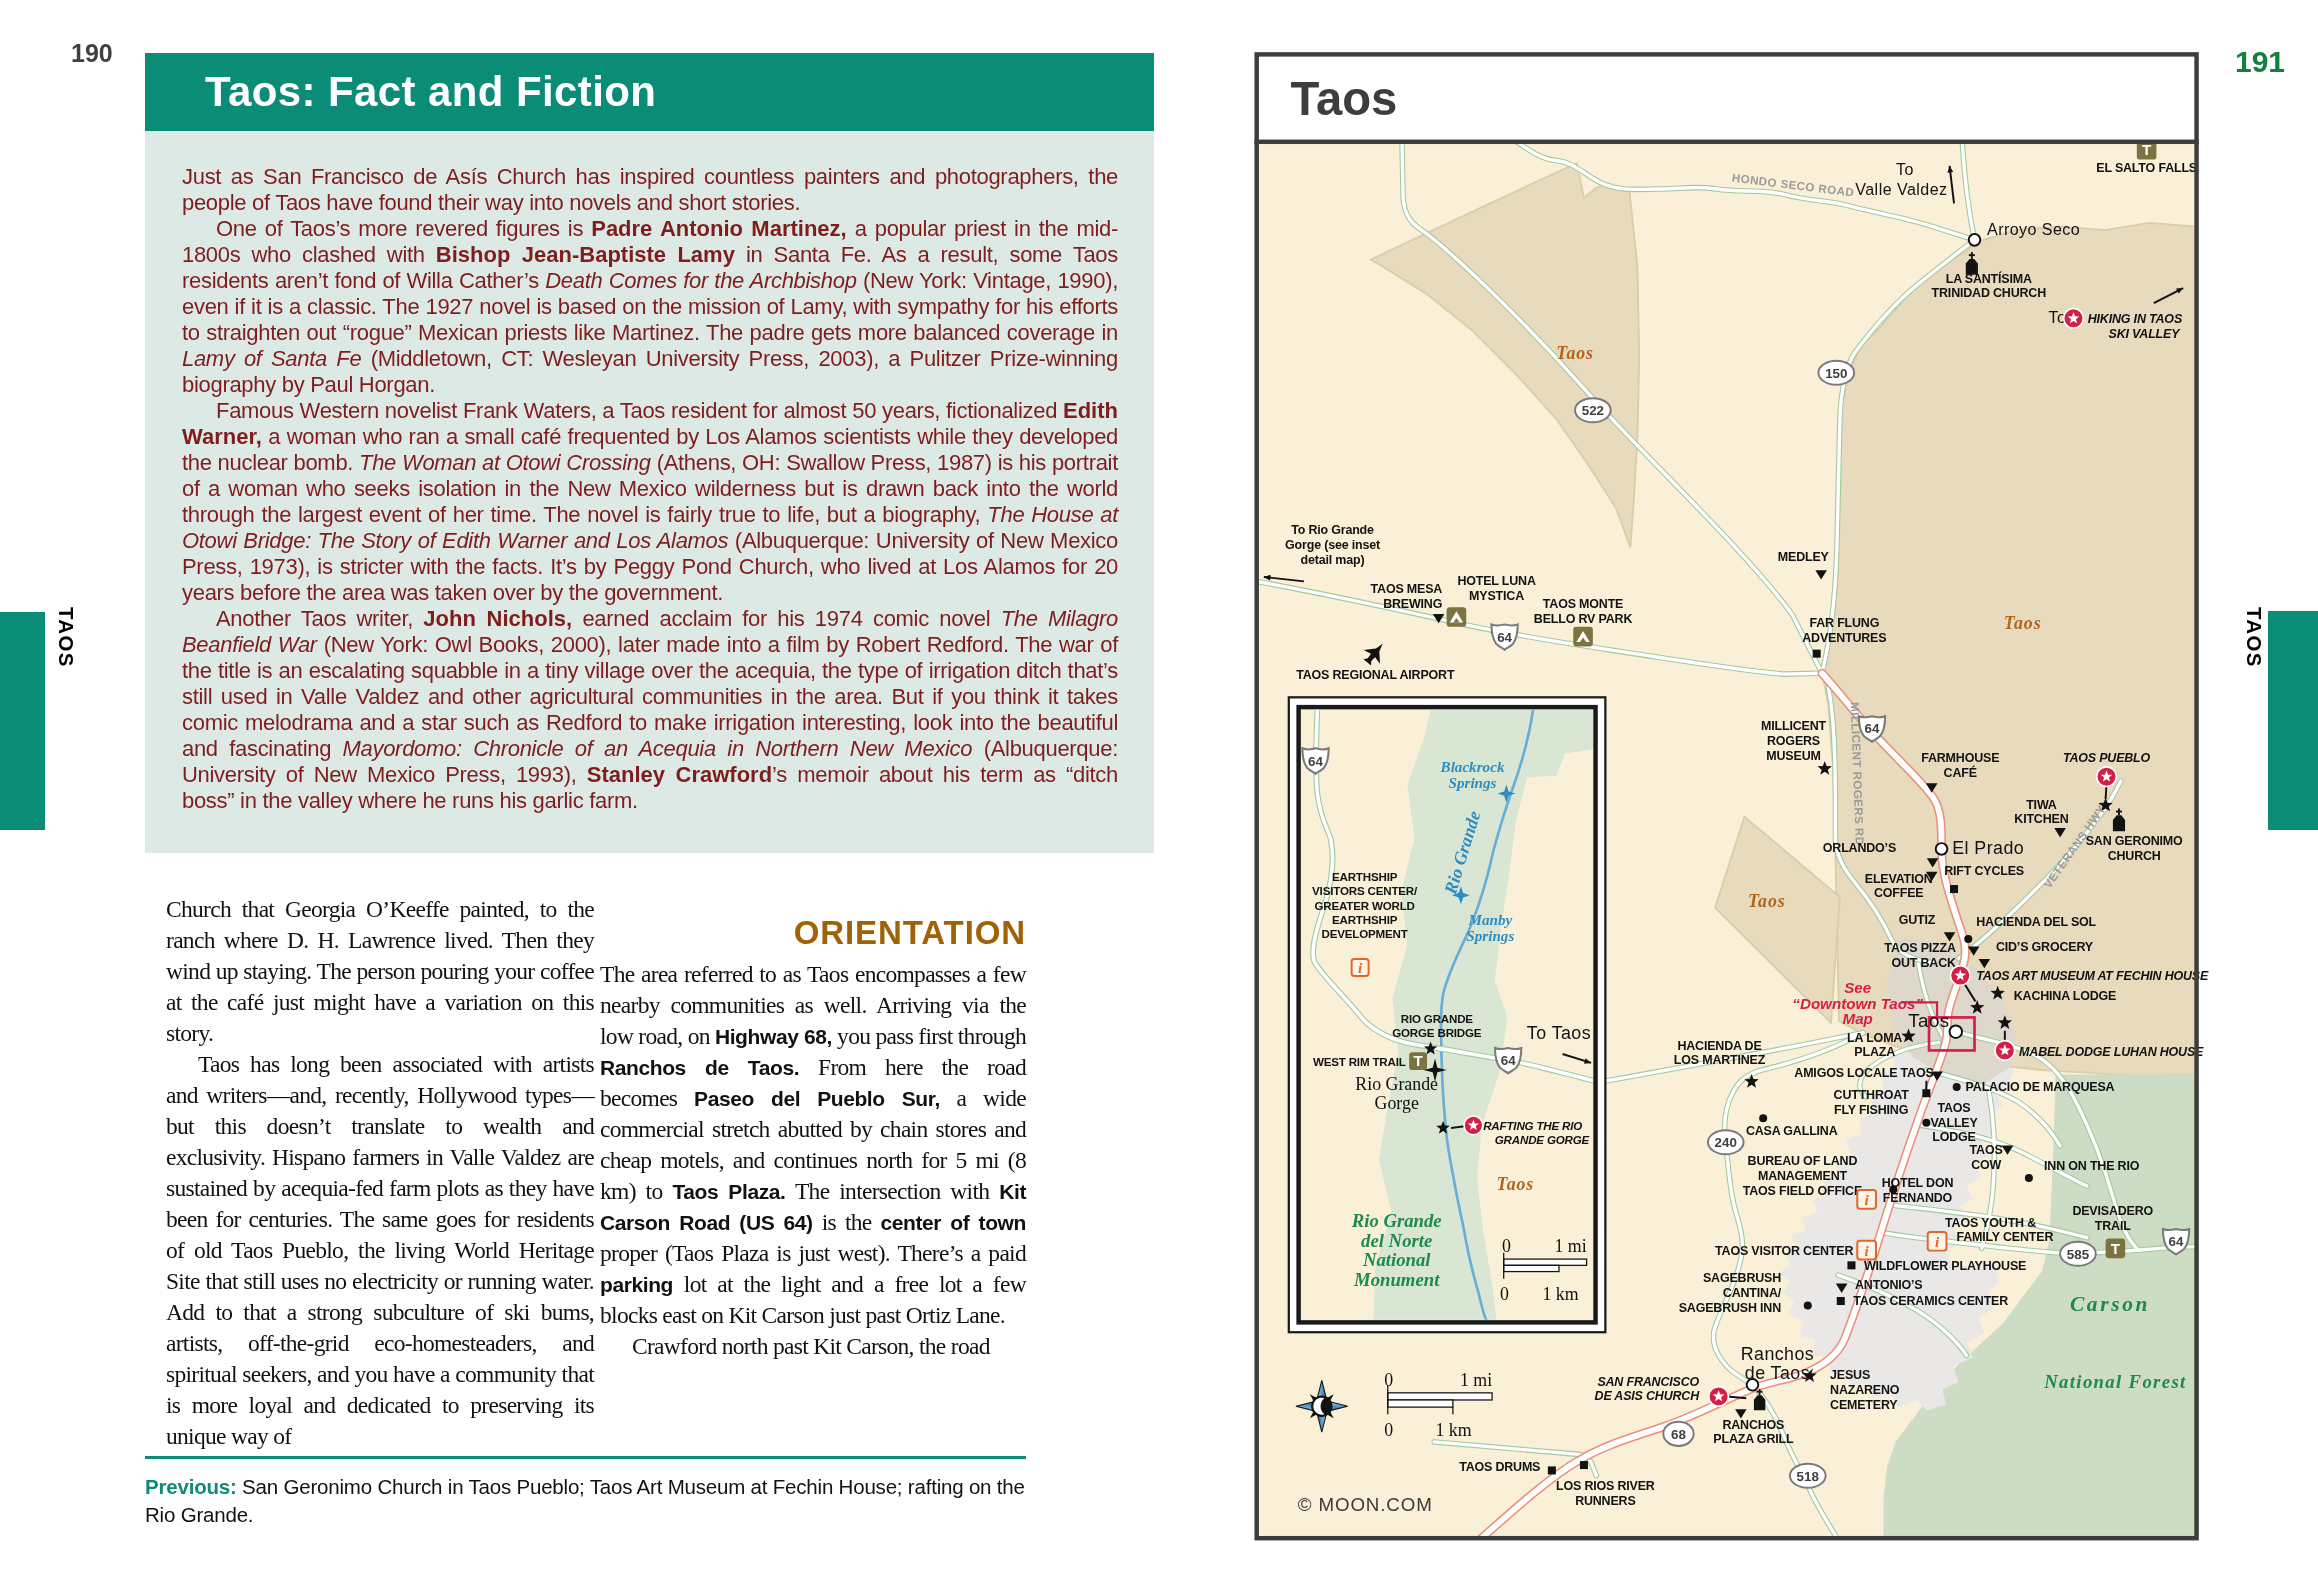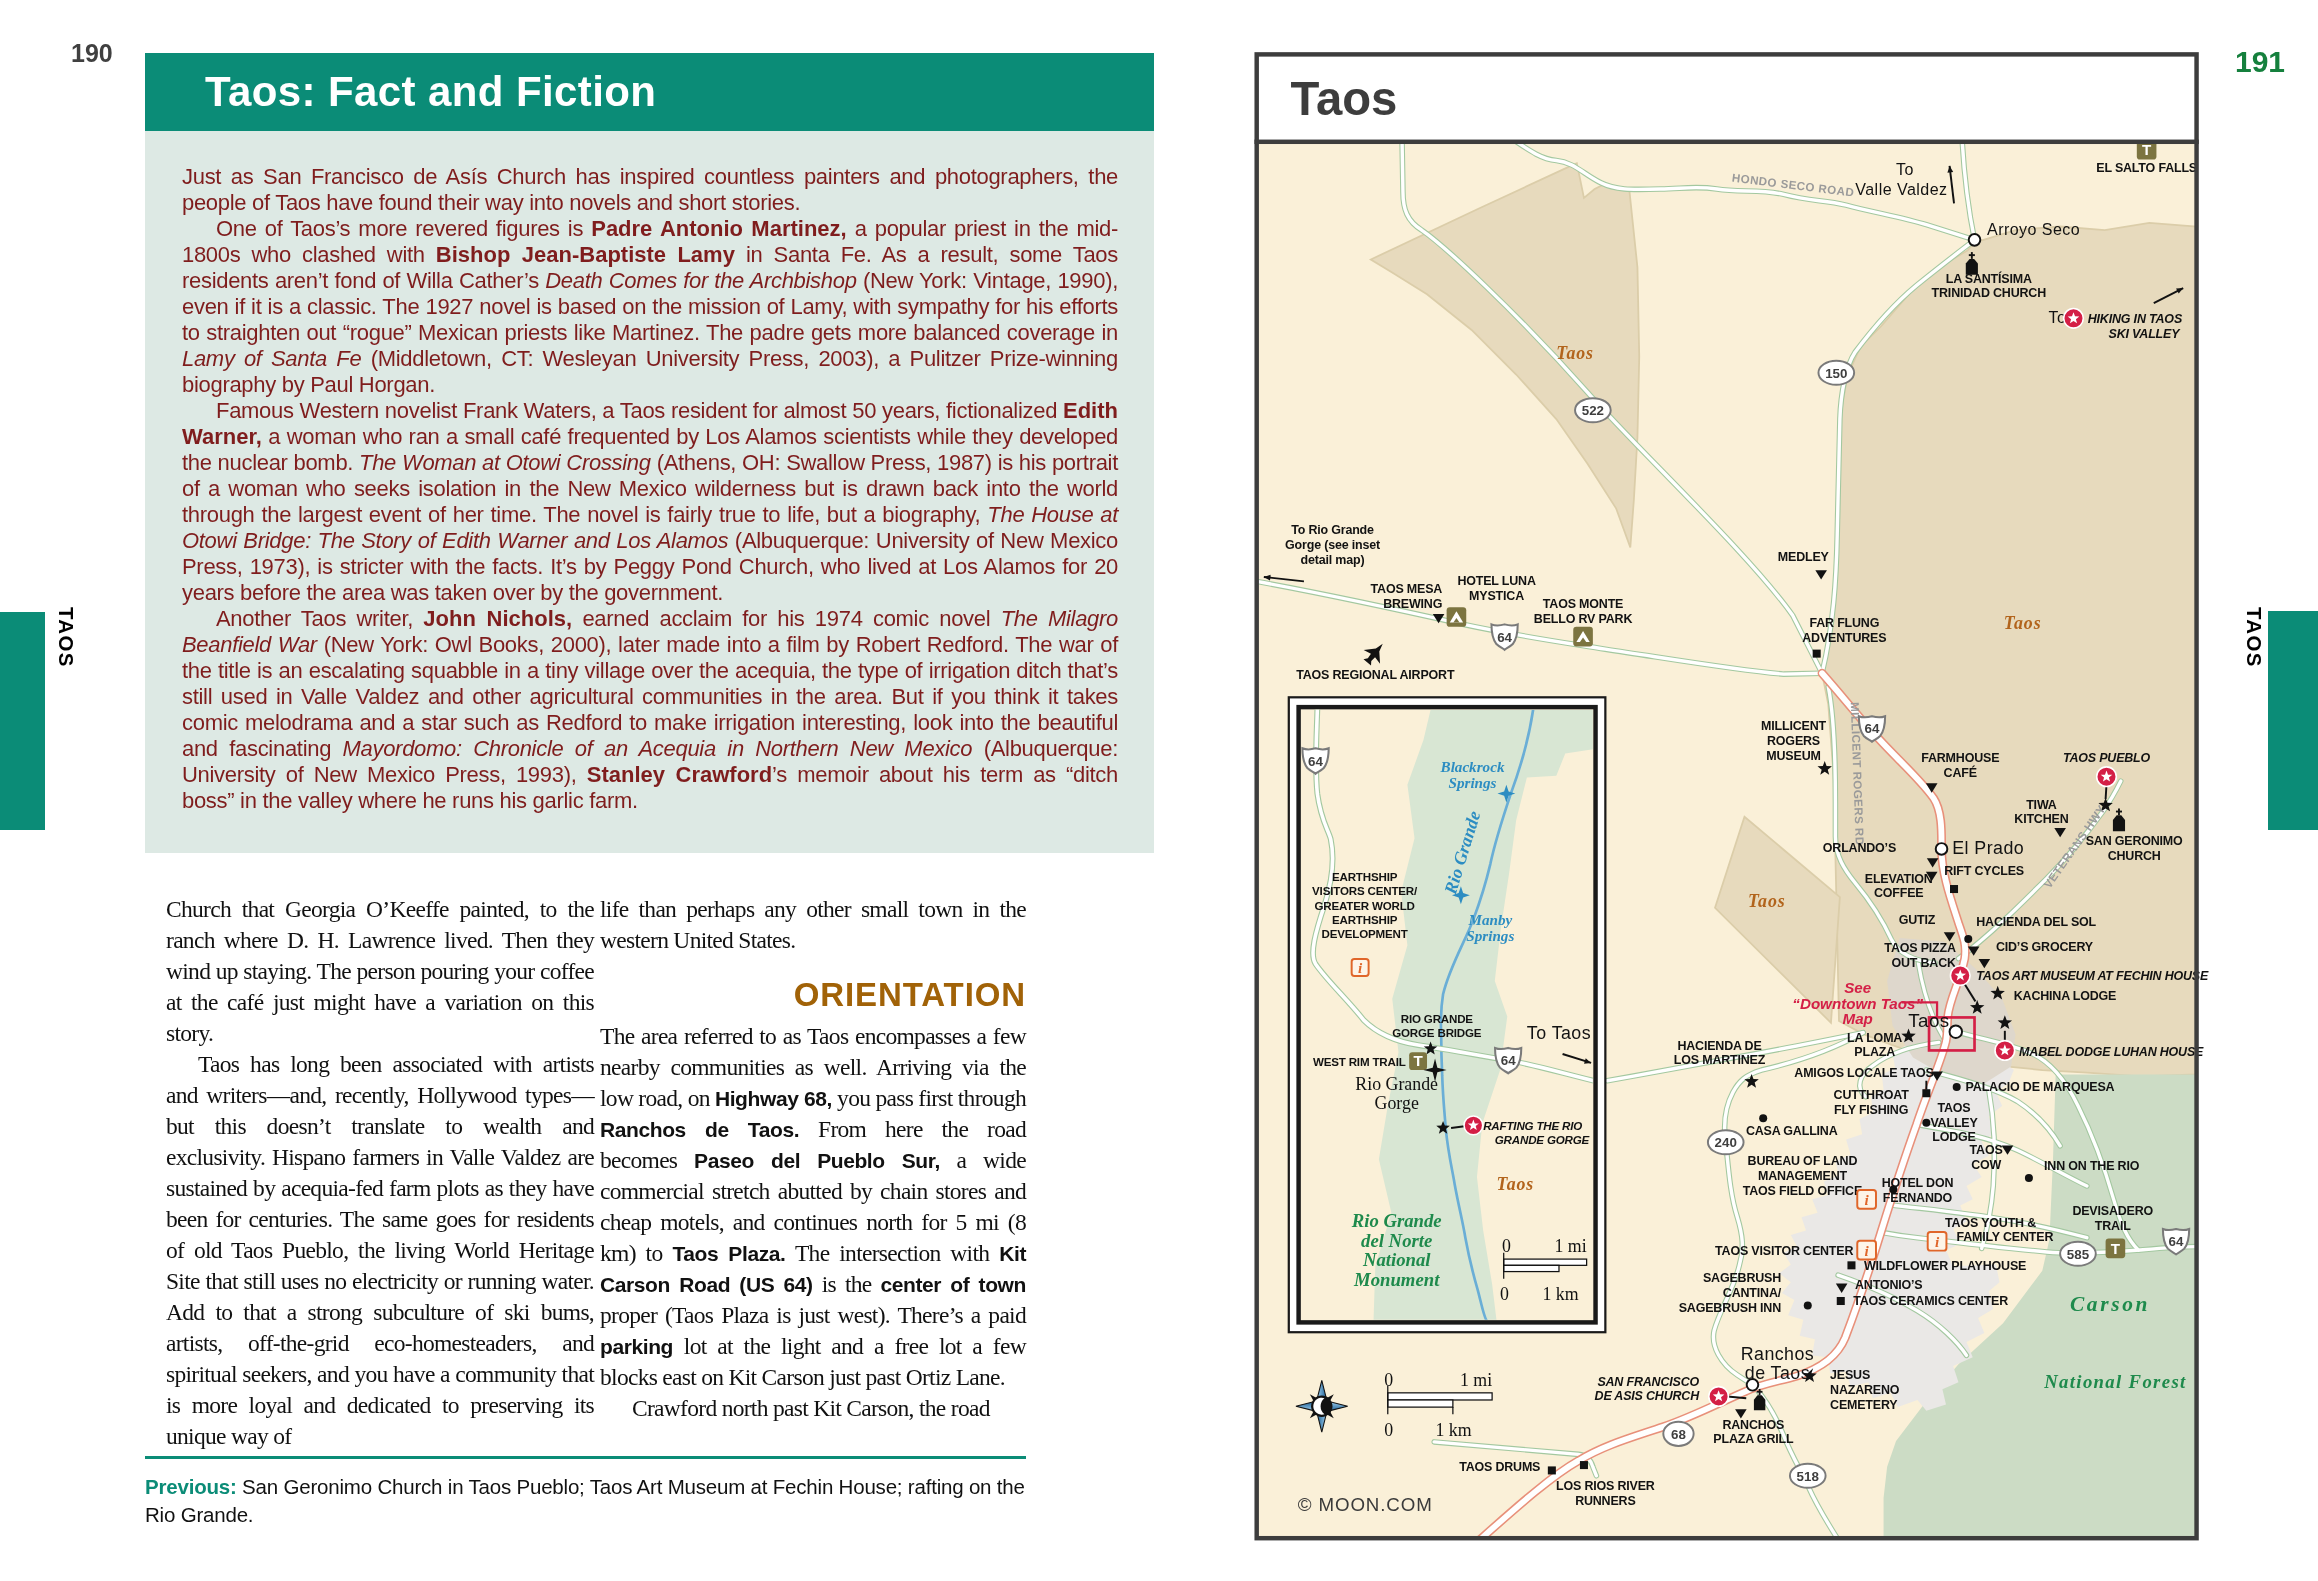--- a/index.html
+++ b/index.html
@@ -47,21 +47,20 @@
 <p>Just as San Francisco de Asís Church has inspired countless painters and photographers, the people of Taos have found their way into novels and short stories.</p>
 <p class="ind">One of Taos’s more revered figures is <b>Padre Antonio Martinez,</b> a popular priest in the mid-1800s who clashed with <b>Bishop Jean-Baptiste Lamy</b> in Santa Fe. As a result, some Taos residents aren’t fond of Willa Cather’s <i>Death Comes for the Archbishop</i> (New York: Vintage, 1990), even if it is a classic. The 1927 novel is based on the mission of Lamy, with sympathy for his efforts to straighten out “rogue” Mexican priests like Martinez. The padre gets more balanced coverage in <i>Lamy of Santa Fe</i> (Middletown, CT: Wesleyan University Press, 2003), a Pulitzer Prize-winning biography by Paul Horgan.</p>
 <p class="ind">Famous Western novelist Frank Waters, a Taos resident for almost 50 years, fictionalized <b>Edith Warner,</b> a woman who ran a small café frequented by Los Alamos scientists while they devel­oped the nuclear bomb. <i>The Woman at Otowi Crossing</i> (Athens, OH: Swallow Press, 1987) is his portrait of a woman who seeks isolation in the New Mexico wilderness but is drawn back into the world through the largest event of her time. The novel is fairly true to life, but a biography, <i>The House at Otowi Bridge: The Story of Edith Warner and Los Alamos</i> (Albuquerque: University of New Mexico Press, 1973), is stricter with the facts. It’s by Peggy Pond Church, who lived at Los Alamos for 20 years before the area was taken over by the government.</p>
 <p class="ind">Another Taos writer, <b>John Nichols,</b> earned acclaim for his 1974 comic novel <i>The Milagro Beanfield War</i> (New York: Owl Books, 2000), later made into a film by Robert Redford. The war of the title is an escalating squabble in a tiny village over the acequia, the type of irrigation ditch that’s still used in Valle Valdez and other agricultural communities in the area. But if you think it takes comic melodrama and a star such as Redford to make irrigation interesting, look into the beautiful and fascinating <i>Mayordomo: Chronicle of an Acequia in Northern New Mexico</i> (Albuquer­que: University of New Mexico Press, 1993), <b>Stanley Crawford</b>’s memoir about his term as “ditch boss” in the valley where he runs his garlic farm.</p>
 </div>
 <div class="abs col" id="colL">
 <p>Church that Georgia O’Keeffe painted, to the ranch where D.&nbsp;H. Lawrence lived. Then they wind up staying. The person pouring your coffee at the café just might have a variation on this story.</p>
 <p class="ind">Taos has long been associated with art­ists and writers—and, recently, Hollywood types—but this doesn’t translate to wealth and exclusivity. Hispano farmers in Valle Valdez are sustained by acequia-fed farm plots as they have been for centuries. The same goes for residents of old Taos Pueblo, the living World Heritage Site that still uses no electricity or running water. Add to that a strong subculture of ski bums, artists, off-the-grid eco-homesteaders, and spiritual seekers, and you have a community that is more loyal and dedicated to preserving its unique way of</p>
 </div>
 <div class="abs col" id="colR">
-<p>life than perhaps any other small town in the western United States.</p>
 <p id="orient">ORIENTATION</p>
 <p>The area referred to as Taos encompasses a few nearby communities as well. Arriving via the low road, on <b>Highway 68,</b> you pass first through <b>Ranchos de Taos.</b> From here the road becomes <b>Paseo del Pueblo Sur,</b> a wide commercial stretch abutted by chain stores and cheap motels, and continues north for 5 mi (8 km) to <b>Taos Plaza.</b> The intersec­tion with <b>Kit Carson Road (US 64)</b> is the <b>center of town</b> proper (Taos Plaza is just west). There’s a paid <b>parking</b> lot at the light and a free lot a few blocks east on Kit Carson just past Ortiz Lane.</p>
 <p class="ind">Crawford north past Kit Carson, the road</p>
 </div>
 <div class="abs" id="rule"></div>
 <div class="abs" id="cap"><b>Previous:</b> San Geronimo Church in Taos Pueblo; Taos Art Museum at Fechin House; rafting on the<br>Rio Grande.</div>
 <svg id="map" style="position:absolute;left:0;top:0" width="2319" height="1581" viewBox="0 0 2600 1773">
 <defs>
 <clipPath id="mapclip">
         <rect x="1409" y="159" width="1054" height="1566"></rect>

